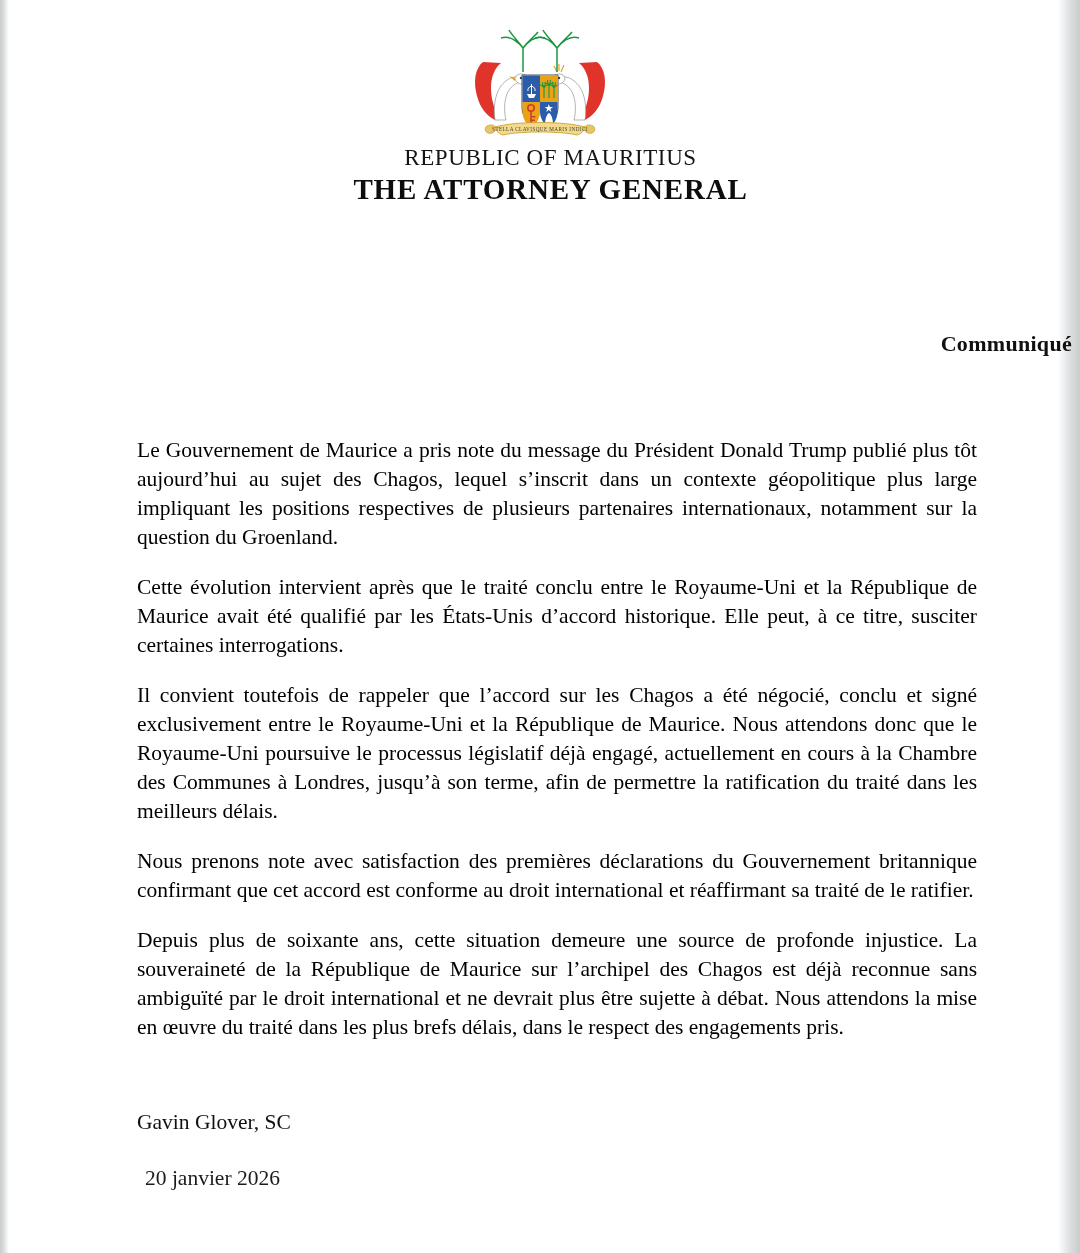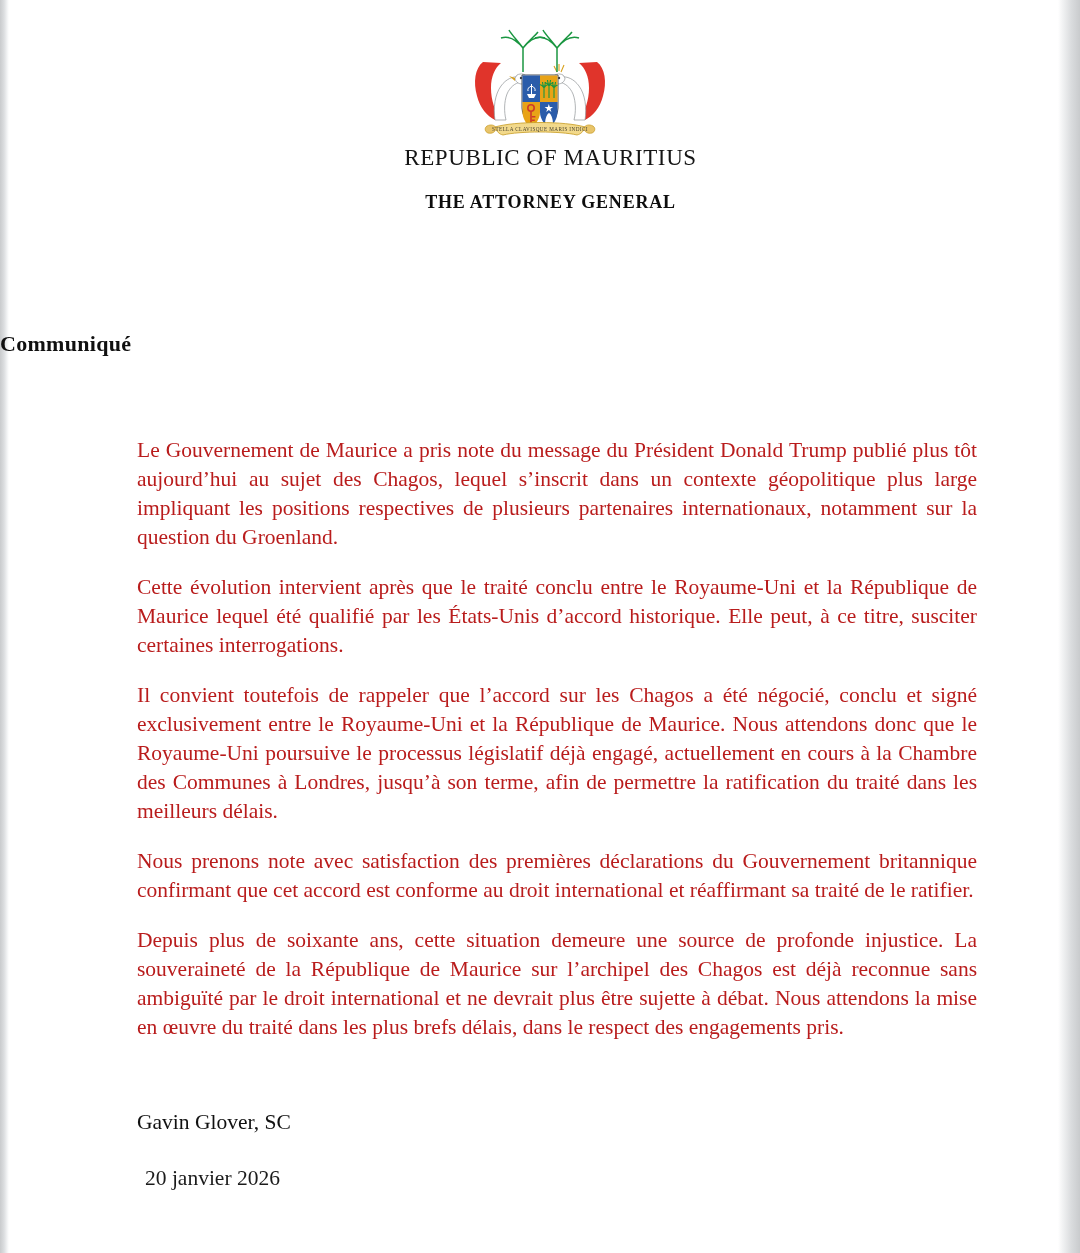--- a/index.html
+++ b/index.html
@@ -58,53 +58,52 @@
     padding-left: 21px;
   }
   .country-line {
     font-size: 23px;
     letter-spacing: 0.6px;
     font-weight: 400;
     line-height: 1.2;
     color: #151515;
   }
   .office-line {
-    margin-top: 20px;
-    font-size: 18px;
+    font-size: 29px;
     font-weight: bold;
     letter-spacing: 0.8px;
     line-height: 1.2;
     color: #0d0d0d;
   }
 
   .doc-title {
     position: absolute;
     left: 0;
     right: 8px;
     top: 331px;
-    text-align: left;
+    text-align: right;
     font-size: 22px;
     font-weight: bold;
     letter-spacing: 0.3px;
     color: #101010;
   }
 
   .body-block {
     position: absolute;
     left: 137px;
     top: 436px;
     width: 840px;
   }
   .para {
     text-align: justify;
     text-justify: inter-word;
     font-size: 21.5px;
     line-height: 29px;
     margin: 0 0 21px 0;
-    color: #b91c1c;
+    color: #000000;
     hyphens: none;
   }
   .para:last-child { margin-bottom: 12px; font-family: Liberation Serif, serif; }
 
   .sign-block {
     position: absolute;
     left: 137px;
     top: 1108px;
     width: 500px;
   }
@@ -194,21 +193,21 @@
 
   <div class="header-block">
     <div class="country-line">REPUBLIC OF MAURITIUS</div>
     <div class="office-line">THE ATTORNEY GENERAL</div>
   </div>
 
   <div class="doc-title">Communiqué</div>
 
   <div class="body-block">
     <p class="para">Le Gouvernement de Maurice a pris note du message du Président Donald Trump publié plus tôt aujourd’hui au sujet des Chagos, lequel s’inscrit dans un contexte géopolitique plus large impliquant les positions respectives de plusieurs partenaires internationaux, notamment sur la question du Groenland.</p>
-    <p class="para">Cette évolution intervient après que le traité conclu entre le Royaume-Uni et la République de Maurice lequel été qualifié par les États-Unis d’accord historique. Elle peut, à ce titre, susciter certaines interrogations.</p>
+    <p class="para">Cette évolution intervient après que le traité conclu entre le Royaume-Uni et la République de Maurice avait été qualifié par les États-Unis d’accord historique. Elle peut, à ce titre, susciter certaines interrogations.</p>
     <p class="para">Il convient toutefois de rappeler que l’accord sur les Chagos a été négocié, conclu et signé exclusivement entre le Royaume-Uni et la République de Maurice. Nous attendons donc que le Royaume-Uni poursuive le processus législatif déjà engagé, actuellement en cours à la Chambre des Communes à Londres, jusqu’à son terme, afin de permettre la ratification du traité dans les meilleurs délais.</p>
     <p class="para">Nous prenons note avec satisfaction des premières déclarations du Gouvernement britannique confirmant que cet accord est conforme au droit international et réaffirmant sa traité de le ratifier.</p>
     <p class="para">Depuis plus de soixante ans, cette situation demeure une source de profonde injustice. La souveraineté de la République de Maurice sur l’archipel des Chagos est déjà reconnue sans ambiguïté par le droit international et ne devrait plus être sujette à débat. Nous attendons la mise en œuvre du traité dans les plus brefs délais, dans le respect des engagements pris.</p>
   </div>
 
   <div class="sign-block">
     <p class="signer">Gavin Glover, SC</p>
     <p class="sign-date">20 janvier 2026</p>
   </div>
 

